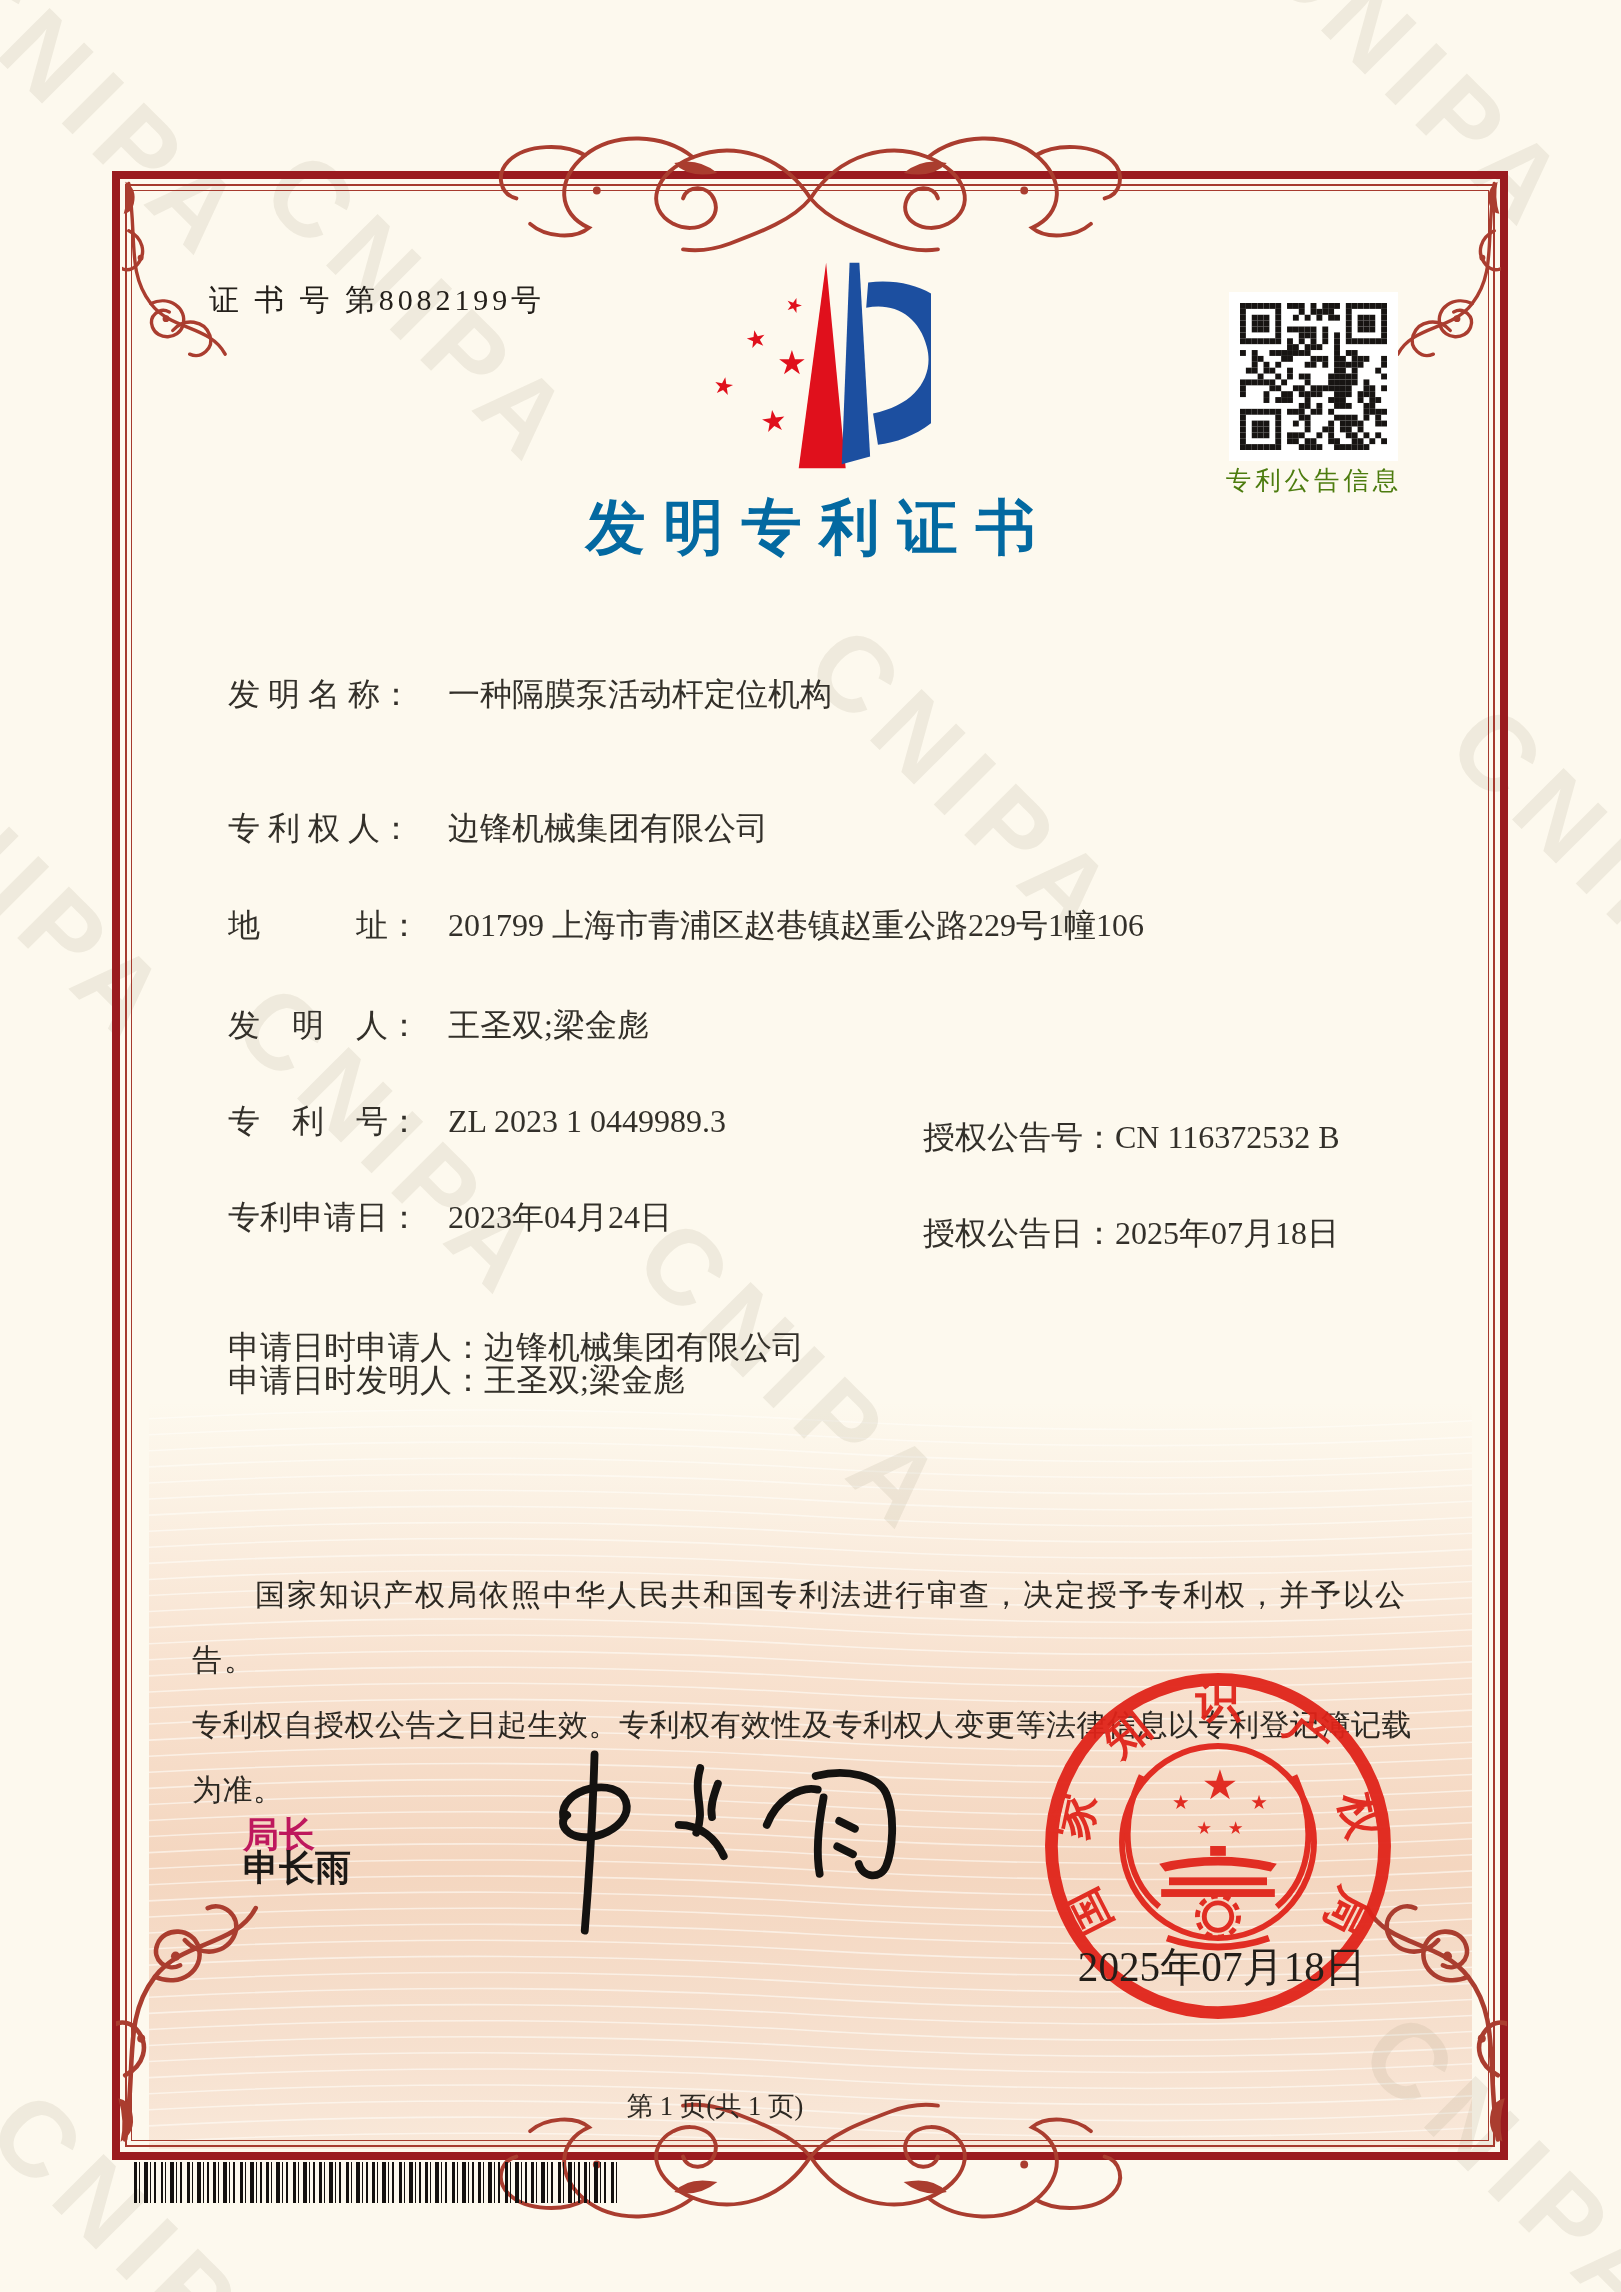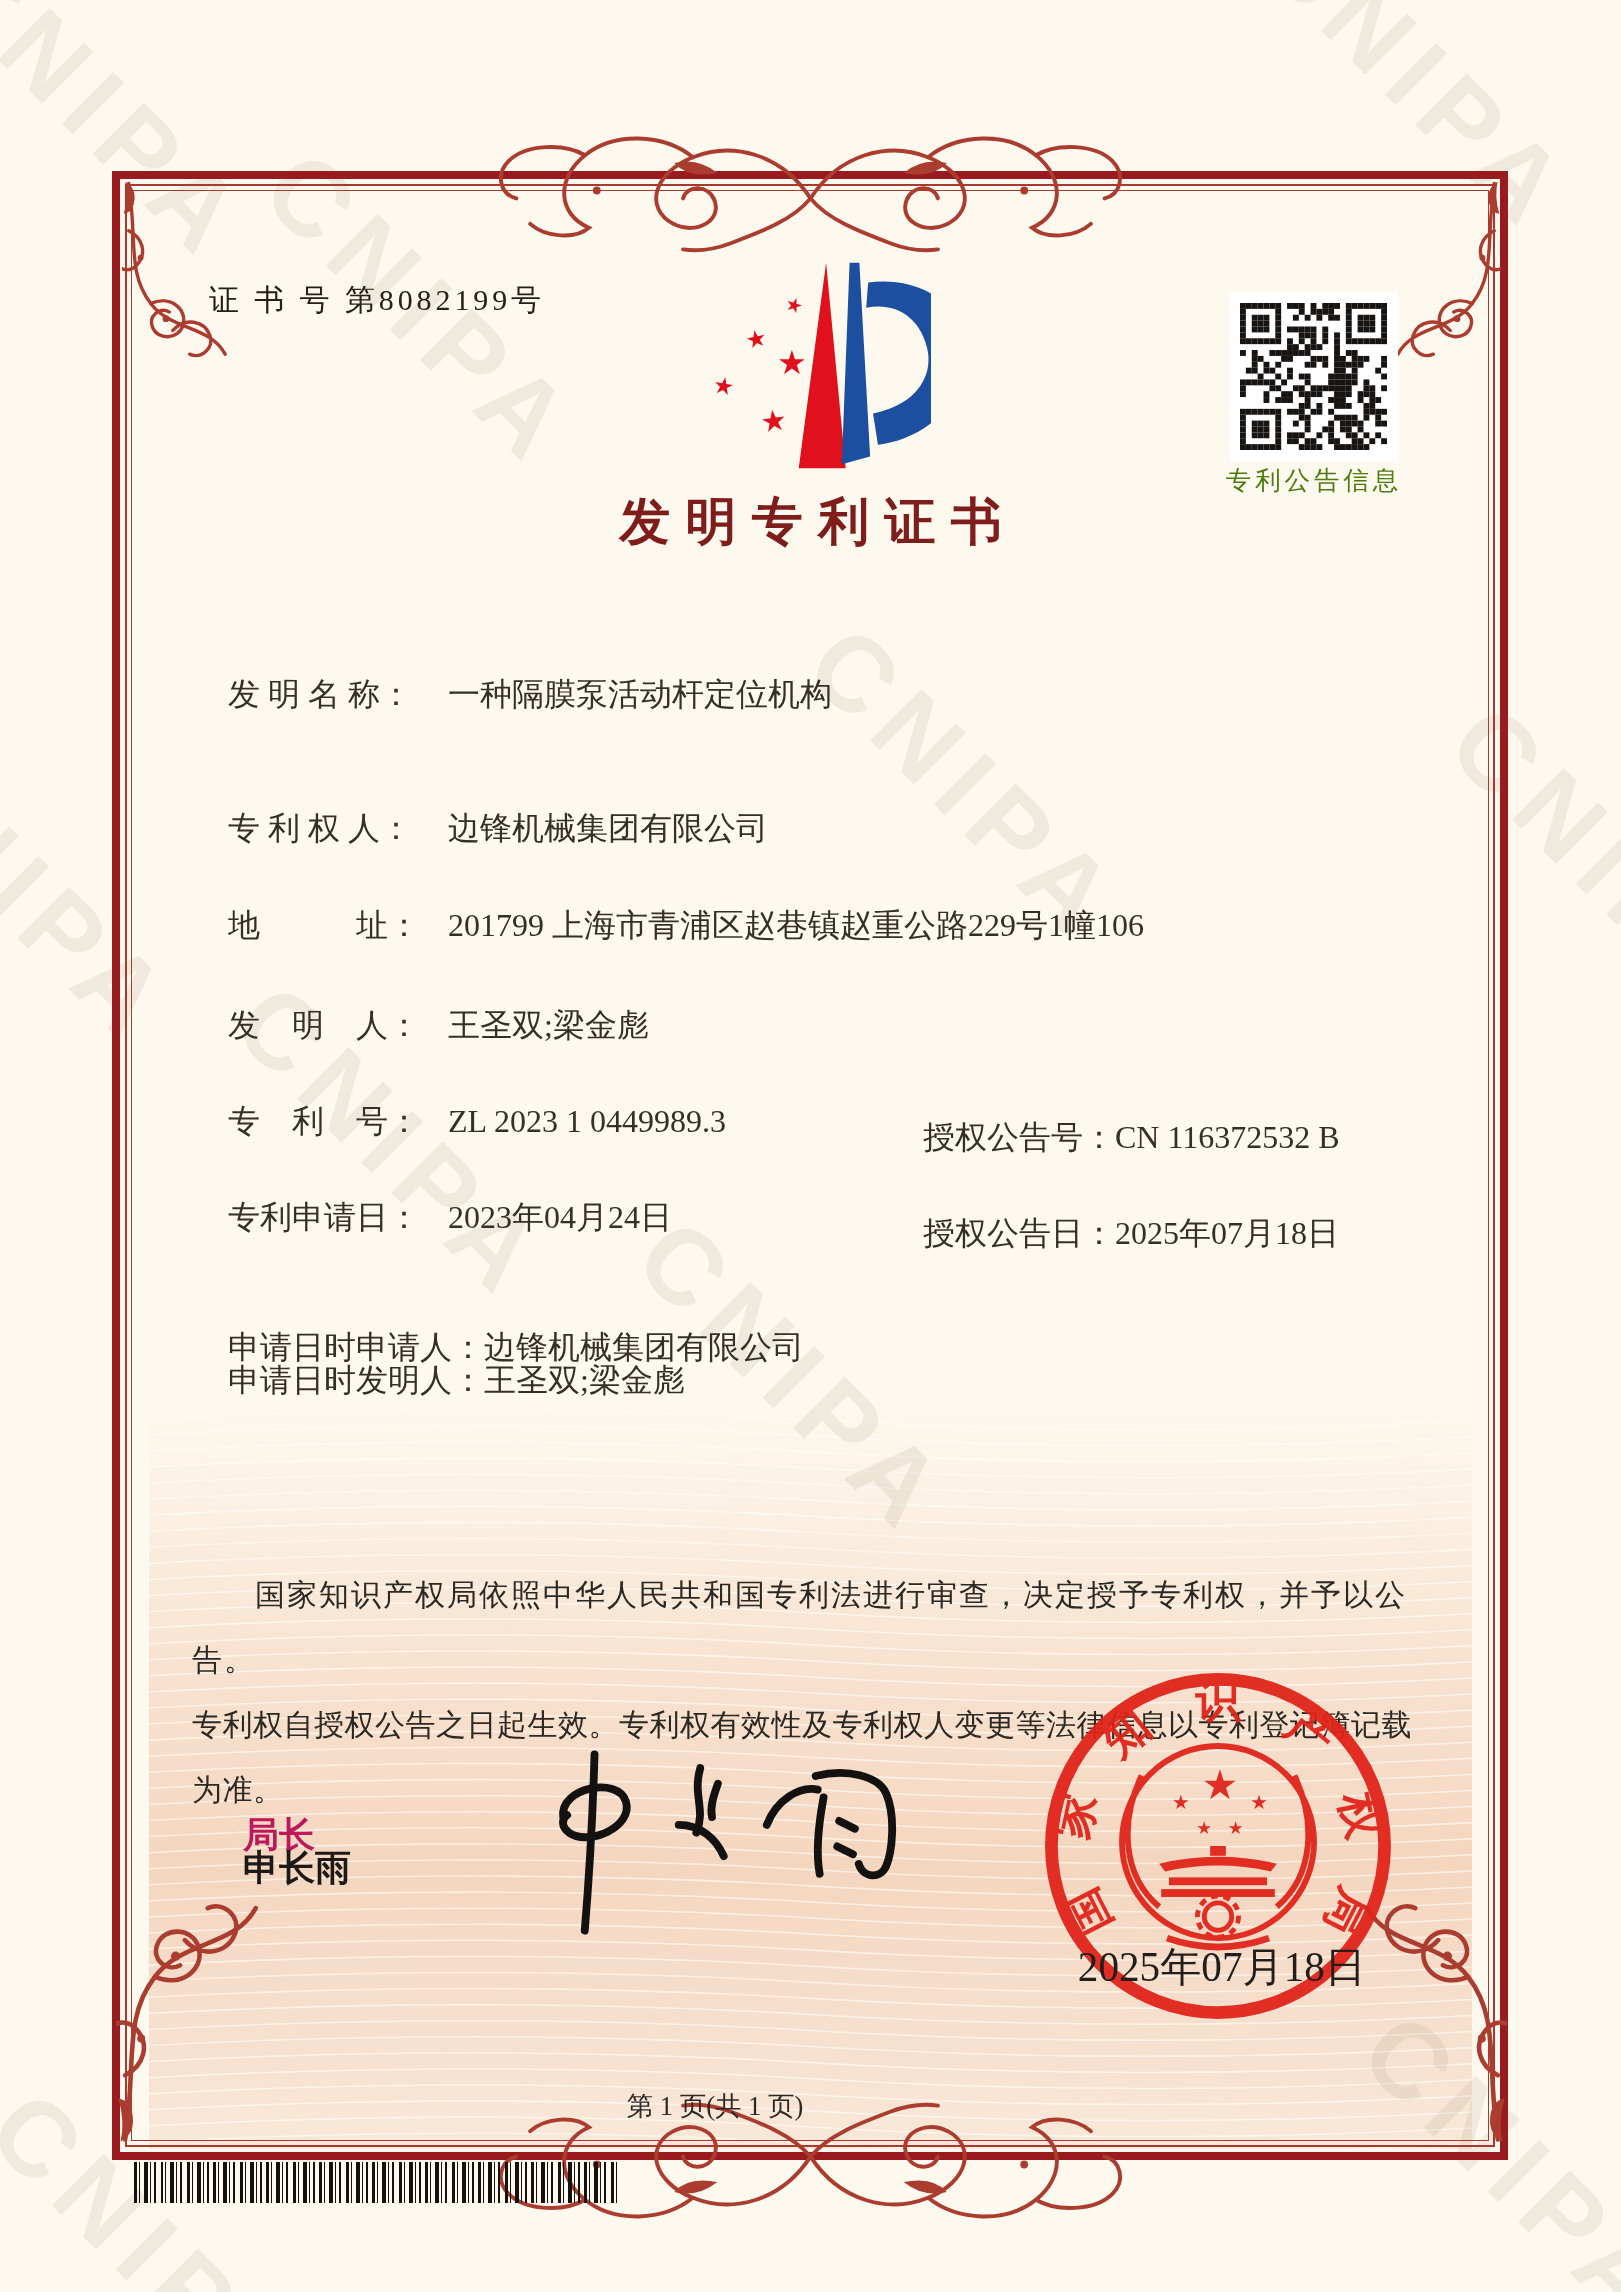--- a/index.html
+++ b/index.html
@@ -24,21 +24,21 @@
   .frame-outer{position:absolute; left:112px; top:171px; width:1380px; height:1973px; border:8.8px solid #9a1b1f;}
   .frame-mid{position:absolute; inset:4.9px; border:2.9px solid #a63a2e;}
   .frame-inner{position:absolute; inset:3.9px; border:1px solid #a63a2e;}
   
   .cert-no{position:absolute; left:209px; top:280px; font-size:30px; letter-spacing:3.9px; color:#24201b;}
   .logo{position:absolute; left:686px; top:255px; width:245px; height:223px;}
   .qr-box{position:absolute; left:1229px; top:292px; width:169px; height:169px; background:#ffffff;}
   .qr-box svg{position:absolute; left:10.8px; top:10.8px;}
   .qr-label{position:absolute; left:1210px; top:463px; width:208px; text-align:center; font-size:25.5px; letter-spacing:3.9px; color:#4d7c0f;}
   .doc-title{position:absolute; left:0; top:488px; width:1621px; text-align:center;
-    font-size:51px; font-weight:700; letter-spacing:0.30em; text-indent:0.30em; color:#7f1d1d;}
+    font-size:60px; font-weight:700; letter-spacing:0.30em; text-indent:0.30em; color:#0369a1;}
   .row{position:absolute; left:228px; font-size:32px; line-height:41px; white-space:nowrap; color:#33302a;}
   .row .lbl{display:inline-block; min-width:220px;}
   .row .col2{position:absolute; left:689px; top:16px; white-space:nowrap;margin-left:6px;}
   .r1{top:674px;} .r2{top:808px;} .r3{top:905px;} .r4{top:1005px;}
   .r5{top:1101px;} .r6{top:1197px;} .r7{top:1295px;margin-top:32px;} .r8{top:1360px;}
   .statement{position:absolute; left:192px; top:1562px; width:1243px; font-size:30px; line-height:65px; color:#2c2822;}
   .statement .l1{text-indent:63px; letter-spacing:2px;}
   .statement .l2{letter-spacing:0.5px;}
   .director-title{position:absolute; left:243px; top:1811px; font-family:"Liberation Sans",sans-serif; font-weight:700; font-size:36px; color:#be185d;}
   .director-name{position:absolute; left:243px; top:1844px; font-family:"Liberation Sans",sans-serif; font-weight:700; font-size:36px; color:#1c1916;}

